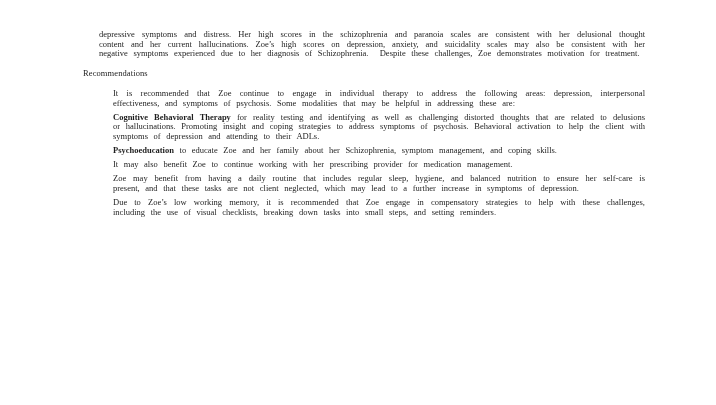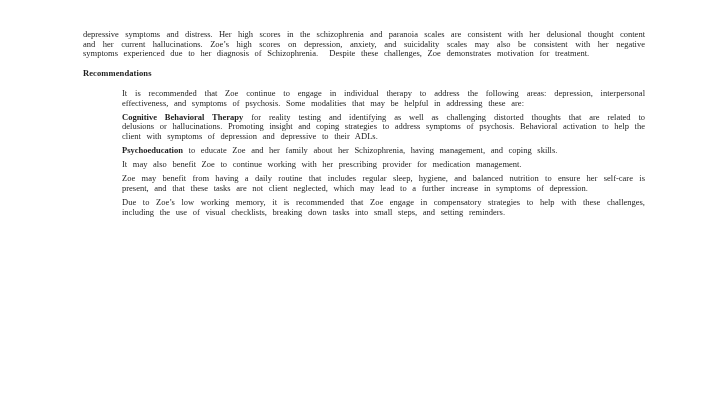--- a/index.html
+++ b/index.html
@@ -24,53 +24,54 @@
     line-height: 9.7px;
     text-align: justify;
     word-spacing: 3.5px;
     -webkit-font-smoothing: antialiased;
   }
   .para {
     margin: 0 0 4.4px 0;
   }
   .intro {
     margin-bottom: 10px;
+    margin-left: 16px;
   }
   .heading {
     font-size: 8.5px;
     line-height: 9.7px;
-    font-weight: bold;
+    font-weight: normal;
     margin: 0 0 10px 0;
     text-align: left;
     letter-spacing: 0.1px;
   }
   .rec {
-    margin-left: 39px;
+    margin-left: 30px;
   }
   .lead {
     font-weight: bold;
   }
 </style>
 </head>
 <body>
 
 <div class="doc">
 
   <p class="para intro">
     <span>depressive symptoms and distress. Her high scores in the schizophrenia and paranoia scales are consistent with her delusional thought content and her current hallucinations. Zoe’s high scores on depression, anxiety, and suicidality scales may also be consistent with her negative symptoms experienced due to her diagnosis of Schizophrenia.&nbsp; Despite these challenges, Zoe demonstrates motivation for treatment.</span>
   </p>
 
   <h2 class="heading">Recommendations</h2>
 
   <p class="para rec"><b class="lead"></b><span>It is recommended that Zoe continue to engage in individual therapy to address the following areas: depression, interpersonal effectiveness, and symptoms of psychosis. Some modalities that may be helpful in addressing these are:</span></p>
 
-  <p class="para rec"><b class="lead">Cognitive Behavioral Therapy</b><span> for reality testing and identifying as well as challenging distorted thoughts that are related to delusions or hallucinations. Promoting insight and coping strategies to address symptoms of psychosis. Behavioral activation to help the client with symptoms of depression and depressive to their ADLs.</span></p>
+  <p class="para rec"><b class="lead">Cognitive Behavioral Therapy</b><span> for reality testing and identifying as well as challenging distorted thoughts that are related to delusions or hallucinations. Promoting insight and coping strategies to address symptoms of psychosis. Behavioral activation to help the client with symptoms of depression and attending to their ADLs.</span></p>
 
 
-  <p class="para rec"><b class="lead">Psychoeducation</b><span> to educate Zoe and her family about her Schizophrenia, having management, and coping skills.</span></p>
+  <p class="para rec"><b class="lead">Psychoeducation</b><span> to educate Zoe and her family about her Schizophrenia, symptom management, and coping skills.</span></p>
 
   <p class="para rec"><b class="lead"></b><span>It may also benefit Zoe to continue working with her prescribing provider for medication management.</span></p>
 
 
 
   <p class="para rec"><b class="lead"></b><span>Zoe may benefit from having a daily routine that includes regular sleep, hygiene, and balanced nutrition to ensure her self-care is present, and that these tasks are not client neglected, which may lead to a further increase in symptoms of depression.</span></p>
 
   <p class="para rec"><b class="lead"></b><span>Due to Zoe’s low working memory, it is recommended that Zoe engage in compensatory strategies to help with these challenges, including the use of visual checklists, breaking down tasks into small steps, and setting reminders.</span></p>
 
 </div>

